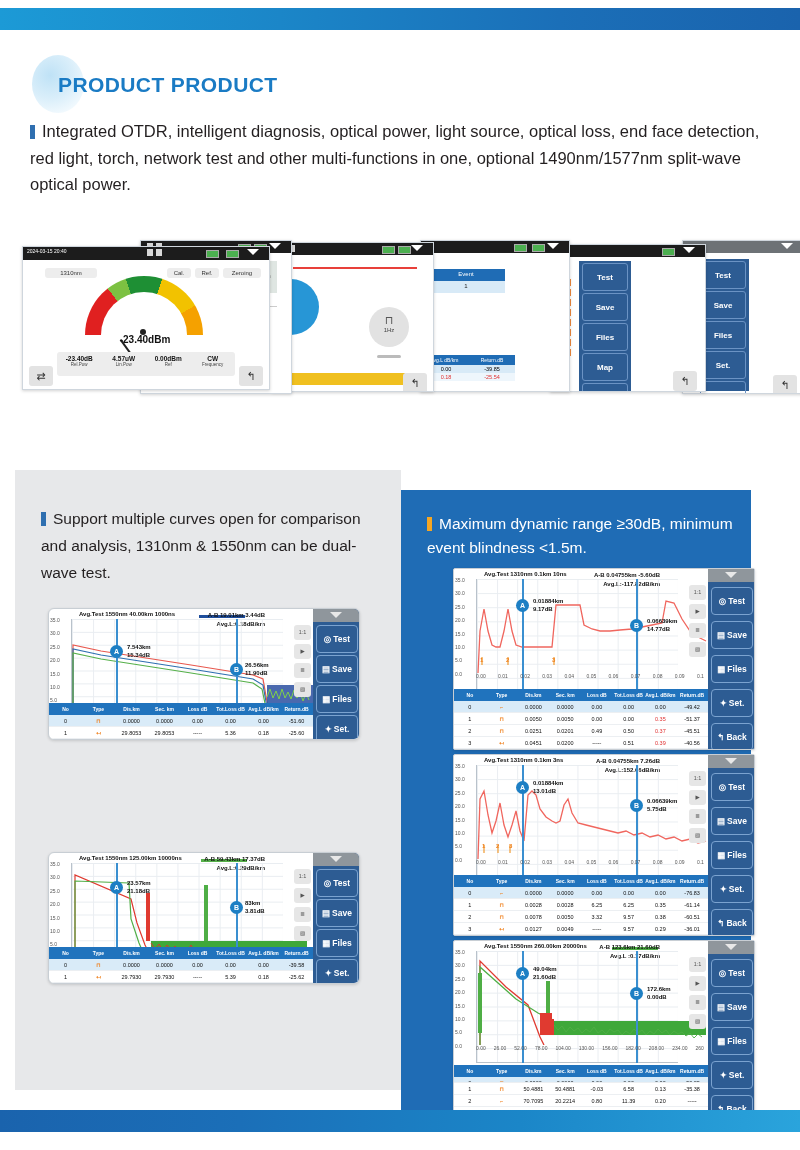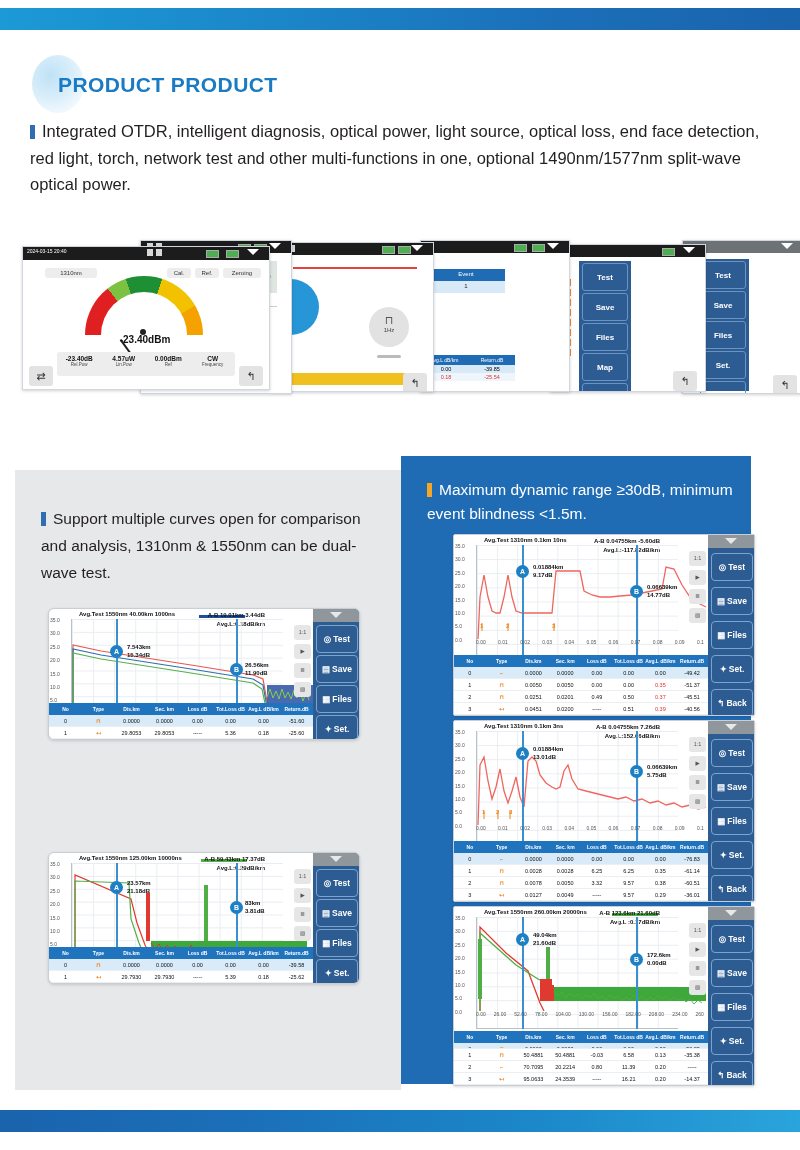--- a/index.html
+++ b/index.html
@@ -86,21 +86,21 @@
   .minitab{position:absolute;left:2px;bottom:22px;width:92px;}
   .minitab .h{display:flex;background:#1f6cb5;color:#fff;font-size:5px;}
   .minitab .h span{flex:1;text-align:center;padding:2px 0;}
   .minitab .rw{display:flex;background:#d8eaf7;font-size:5.5px;}
   .minitab .rw span{flex:1;text-align:center;padding:1px 0;}
   .minitab .rw.b span{background:#eef6fc;}
   .red{color:#e03030;}
 
   
   .panelL{position:absolute;left:15px;top:470px;width:386px;height:620px;background:#e7e8ea;}
-  .panelR{position:absolute;left:401px;top:456px;width:350px;height:628px;background:#1f6cb5;}
+  .panelR{position:absolute;left:401px;top:490px;width:350px;height:628px;background:#1f6cb5;}
 
   .panelL .ptext{position:absolute;left:26px;top:35px;width:330px;font-size:15.5px;color:#231f20;line-height:1.75;}
   .panelR .ptext{position:absolute;left:26px;top:22px;width:340px;font-size:15.5px;color:#fff;line-height:1.55;}
 
   
   .card{position:absolute;background:#fff;border:1px solid #c8ced4;border-radius:6px;
     box-shadow:0 1px 3px rgba(0,0,0,.15);overflow:hidden;}
   .card.flat{border-radius:2px;}
   .scr{position:relative;width:100%;height:100%;display:flex;}
   .plotwrap{position:relative;flex:1;overflow:hidden;}

